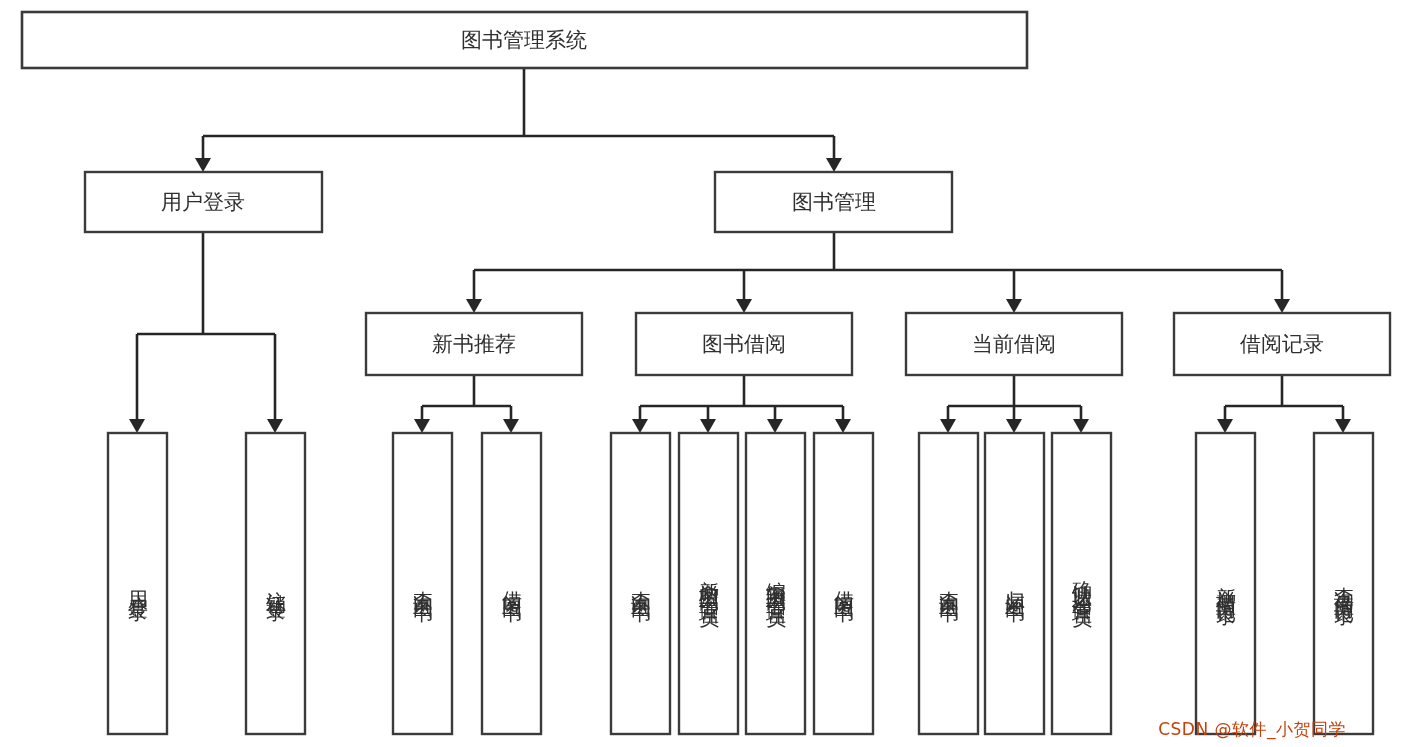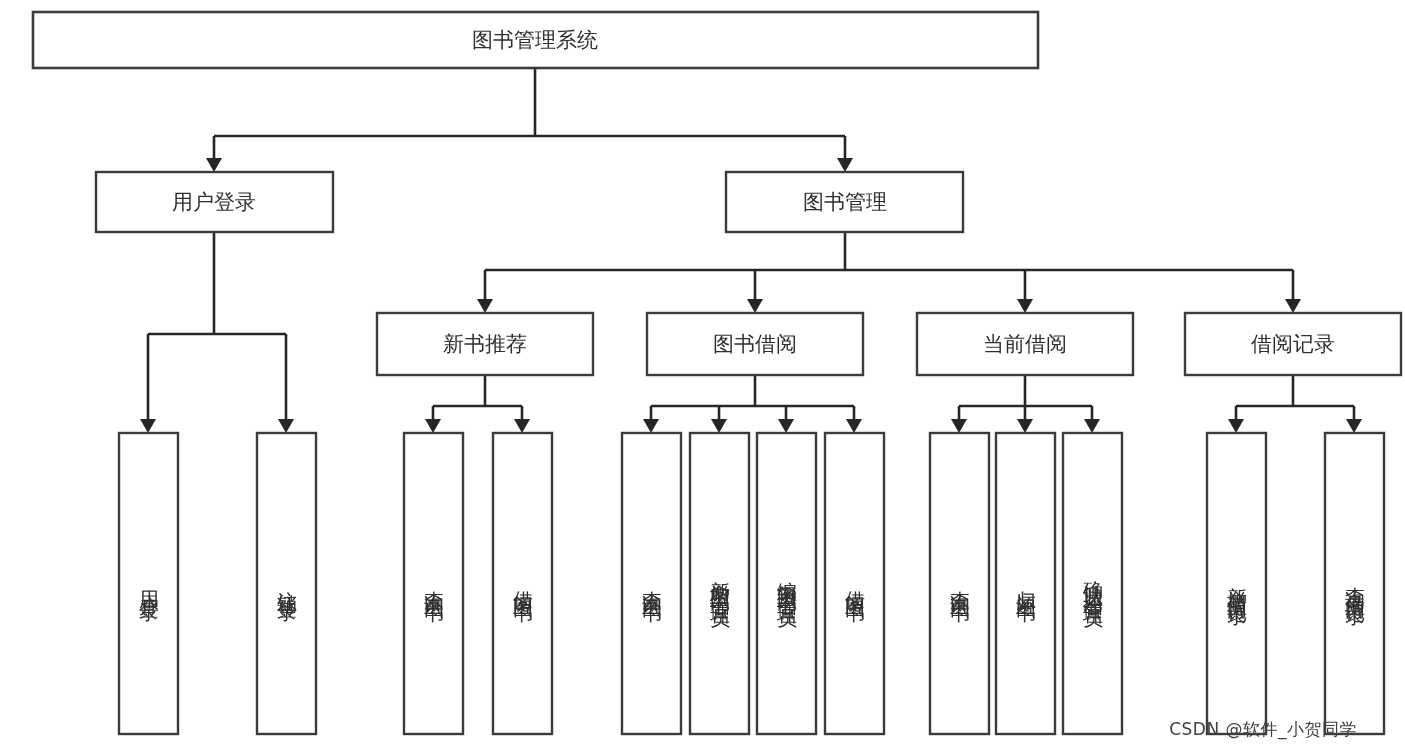--- a/index.html
+++ b/index.html
@@ -9,21 +9,21 @@
   }
   body {
     width: 1405px;
     height: 747px;
     font-family: "DejaVu Sans", "Liberation Sans", sans-serif;
     overflow: hidden;
     position: relative;
   }
   #diagram-root {
     position: absolute;
-    left: 15px; top: 0;
+    left: 4px; top: 0;
     width: 1350px;
     height: 747px;
   }
   svg.flow {
     display: block;
     width: 1405px;
     height: 747px;
   }
   .node-box {
     fill: #ffffff;
@@ -56,21 +56,21 @@
     glyph-orientation-vertical: 0;
     letter-spacing: 4px;
     text-anchor: middle;
   }
   .watermark {
     position: absolute;
     right: 8px;
     bottom: 6px;
     font-family: "DejaVu Sans", "Liberation Sans", sans-serif;
     font-size: 17px;
-    color: #404040;
+    color: #c2410c;
     letter-spacing: 0.5px;
     white-space: nowrap;
     user-select: none;
     margin-left: 24px;
   }
 </style>
 </head>
 <body>
 
 <div id="diagram-root">

